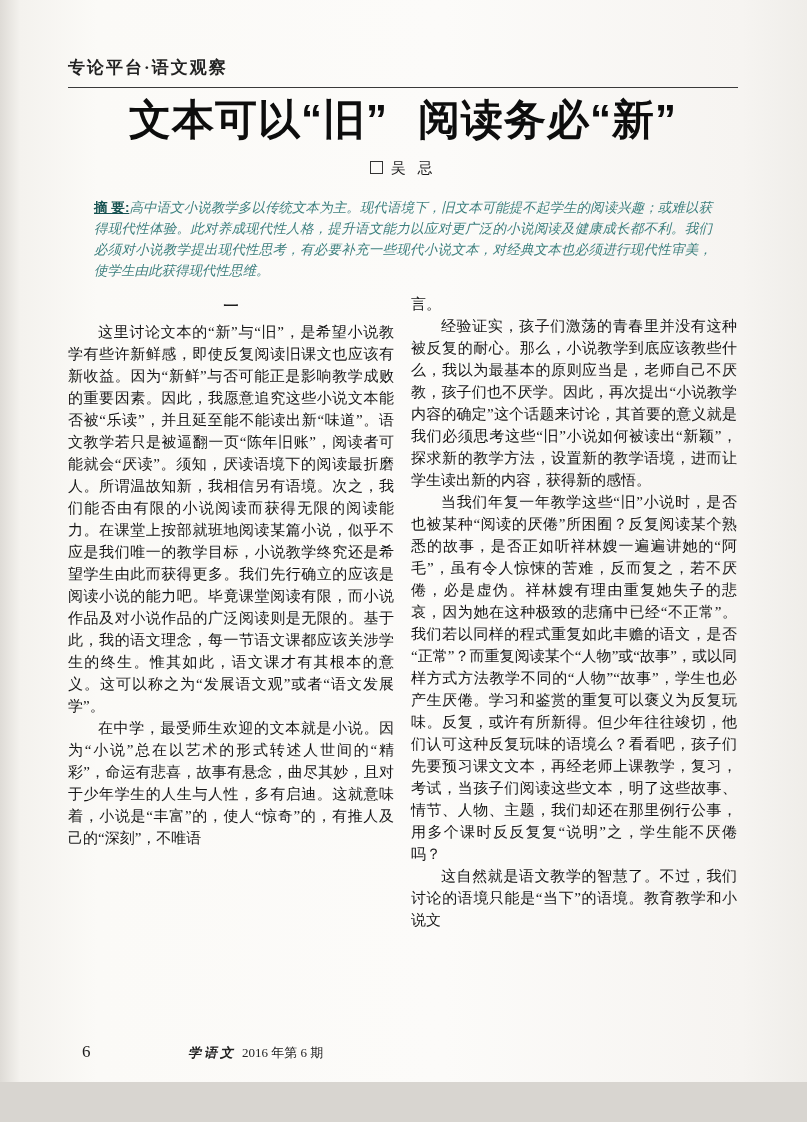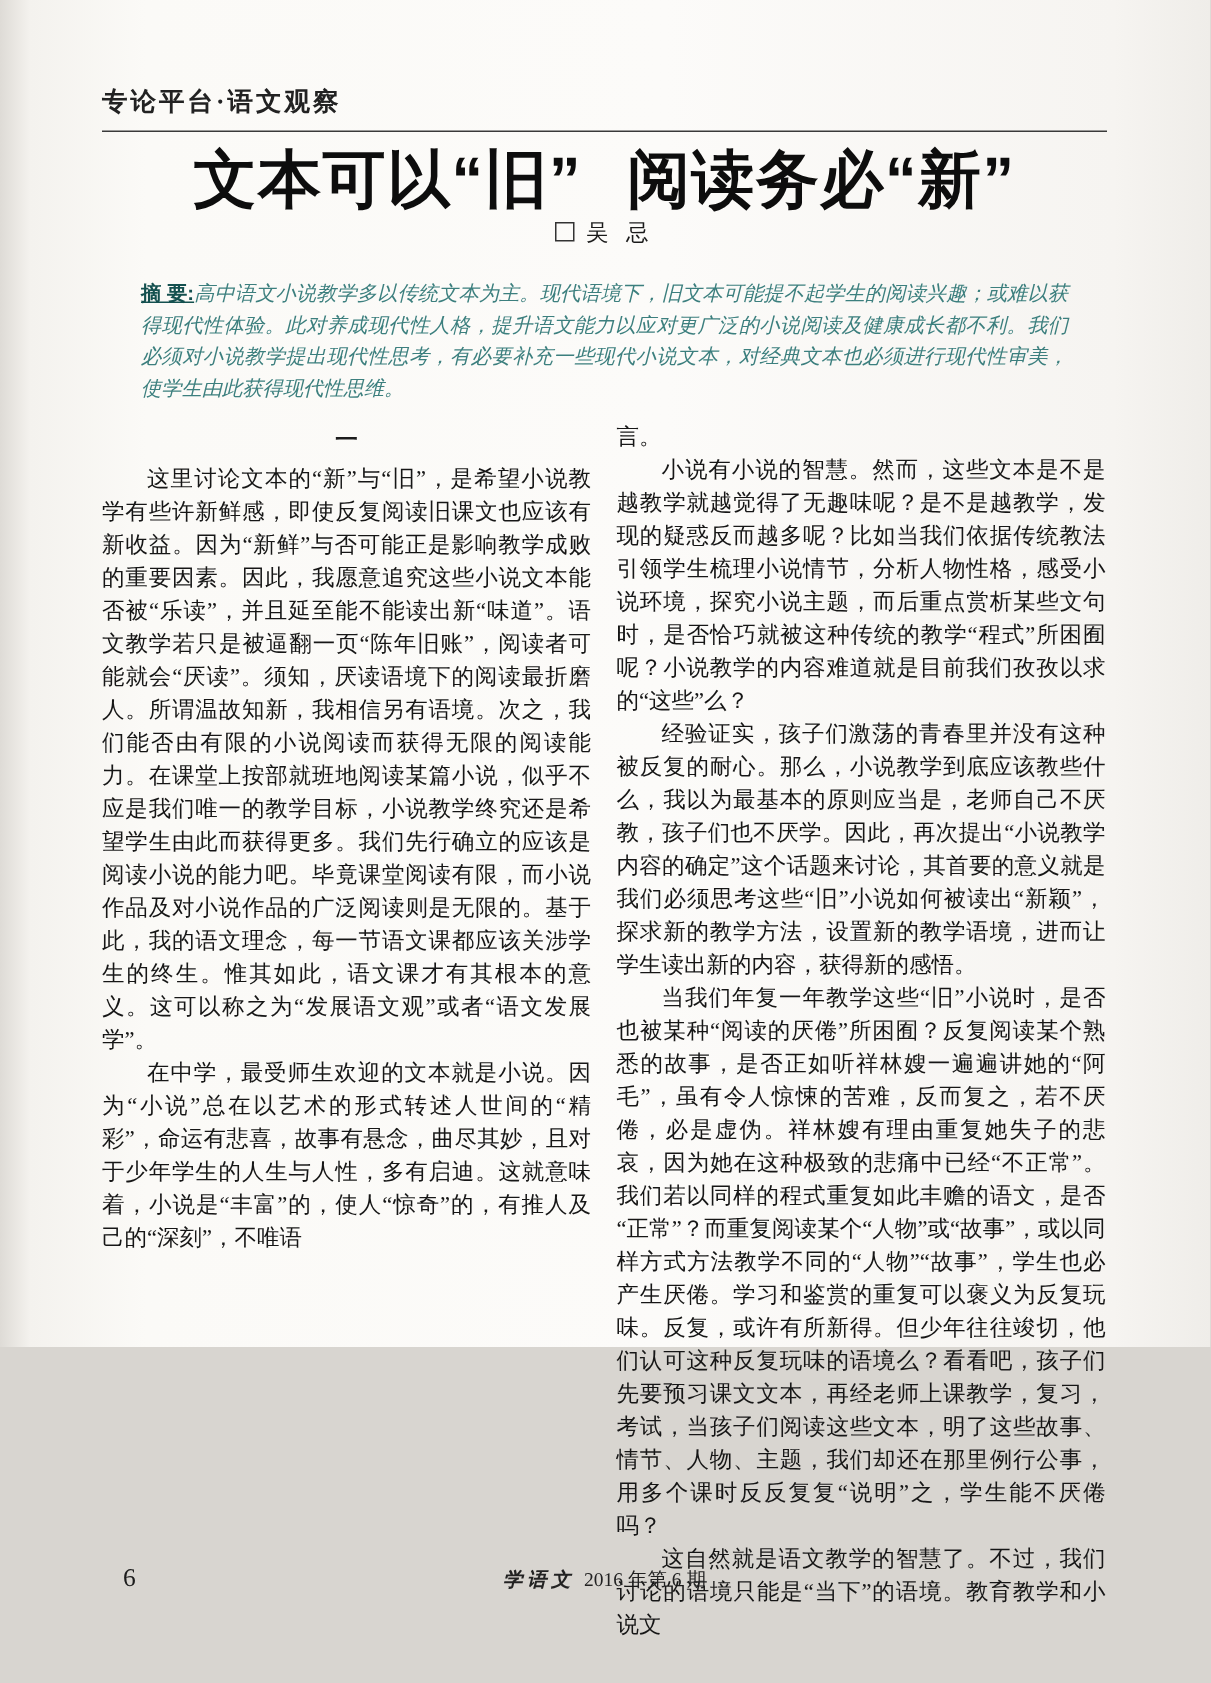--- a/index.html
+++ b/index.html
@@ -3,42 +3,42 @@
 <meta charset="utf-8">
 <style>
   html,body{margin:0;padding:0;}
   body{
     width:807px;height:1122px;overflow:hidden;
     background:#d8d5d0;
     font-family:"Liberation Serif","DejaVu Serif",serif;
     color:#1c1c1c;
   }
   .page{
-    position:relative;width:807px;height:898px;box-sizing:border-box;
+    position:relative;width:807px;height:1082px;box-sizing:border-box;
     padding:56px 69px 16px 68px;
     background:linear-gradient(to right,#dedbd6 0%,#f4f2ee 2.5%,#fbfaf7 12%,#fcfbf9 55%,#f6f4f1 92%,#efede9 100%);
   }
   
   .kicker{
     display:flex;align-items:baseline;
     font-size:17px;line-height:24px;letter-spacing:2px;
     padding-bottom:7px;border-bottom:1.4px solid #3a3a3a;
   }
   .kicker .k1{font-family:"Liberation Sans","DejaVu Sans",sans-serif;font-weight:600;color:#222;}
   .kicker .k2{font-weight:700;color:#222;}
   
   .title{
     margin-top:7px;text-align:center;
     font-family:"Liberation Sans","DejaVu Sans",sans-serif;
     font-weight:900;font-size:42px;line-height:50px;color:#0d0d0d;
     letter-spacing:1px;white-space:nowrap;
   }
   .title .t2{margin-left:30px;}
   
-  .author{text-align:center;font-size:15px;line-height:22px;color:#1a1a1a;letter-spacing:4px;}
+  .author{margin-top:12px;text-align:center;font-size:15px;line-height:22px;color:#1a1a1a;letter-spacing:4px;}
   .author .sq{
     display:inline-block;width:11px;height:11px;border:1.4px solid #333;
     margin-right:8px;vertical-align:-1px;
   }
   
   .abstract{margin-top:18px;padding:0 26px;font-size:13.5px;line-height:21px;text-align:justify;}
   .abstract .lbl{font-family:"Liberation Sans","DejaVu Sans",sans-serif;font-weight:700;color:#14504f;font-style:normal;text-decoration:underline;}
   .abstract .txt{font-style:italic;color:#3c7f7e;}
   .kwline{margin-top:1px;}
   
@@ -52,21 +52,21 @@
     margin:0;font-size:15px;line-height:22px;
     text-align:justify;color:#161616;
   }
   p.indent{text-indent:2em;}
   
   .footer{
     position:absolute;left:68px;right:69px;top:1042px;
     display:flex;align-items:baseline;
   }
   .footer .pageno{font-size:17px;width:120px;padding-left:14px;box-sizing:border-box;}
-  .footer .center{flex:1;text-align:center;font-size:13px;color:#222;}
+  .footer .center{flex:1;font-size:13px;color:#222;}
   .footer .center .jname{font-style:italic;font-weight:700;letter-spacing:3px;margin-right:6px;}
   .footer .spacer{width:120px;}
 </style>
 </head>
 <body>
 
 <div class="page">
 
   <div class="kicker">
     <span class="k1">专论平台</span>
@@ -86,21 +86,20 @@
   </div>
 
   <div class="columns">
     <div class="col">
       <div class="sec-head">一</div>
       <p class="para indent">这里讨论文本的“新”与“旧”，是希望小说教学有些许新鲜感，即使反复阅读旧课文也应该有新收益。因为“新鲜”与否可能正是影响教学成败的重要因素。因此，我愿意追究这些小说文本能否被“乐读”，并且延至能不能读出新“味道”。语文教学若只是被逼翻一页“陈年旧账”，阅读者可能就会“厌读”。须知，厌读语境下的阅读最折磨人。所谓温故知新，我相信另有语境。次之，我们能否由有限的小说阅读而获得无限的阅读能力。在课堂上按部就班地阅读某篇小说，似乎不应是我们唯一的教学目标，小说教学终究还是希望学生由此而获得更多。我们先行确立的应该是阅读小说的能力吧。毕竟课堂阅读有限，而小说作品及对小说作品的广泛阅读则是无限的。基于此，我的语文理念，每一节语文课都应该关涉学生的终生。惟其如此，语文课才有其根本的意义。这可以称之为“发展语文观”或者“语文发展学”。</p>
       <p class="para indent">在中学，最受师生欢迎的文本就是小说。因为“小说”总在以艺术的形式转述人世间的“精彩”，命运有悲喜，故事有悬念，曲尽其妙，且对于少年学生的人生与人性，多有启迪。这就意味着，小说是“丰富”的，使人“惊奇”的，有推人及己的“深刻”，不唯语</p>
     </div>
     <div class="col">
       <p class="para">言。</p>
-      <p class="para indent">小说有小说的智慧。然而，这些文本是不是越教学就越觉得了无趣味呢？是不是越教学，发现的疑惑反而越多呢？比如当我们依据传统教法引领学生梳理小说情节，分析人物性格，感受小说环境，探究小说主题，而后重点赏析某些文句时，是否恰巧就被这种传统的教学“程式”所困囿呢？小说教学的内容难道就是目前我们孜孜以求的“这些”么？</p>
       <p class="para indent">经验证实，孩子们激荡的青春里并没有这种被反复的耐心。那么，小说教学到底应该教些什么，我以为最基本的原则应当是，老师自己不厌教，孩子们也不厌学。因此，再次提出“小说教学内容的确定”这个话题来讨论，其首要的意义就是我们必须思考这些“旧”小说如何被读出“新颖”，探求新的教学方法，设置新的教学语境，进而让学生读出新的内容，获得新的感悟。</p>
       <p class="para indent">当我们年复一年教学这些“旧”小说时，是否也被某种“阅读的厌倦”所困囿？反复阅读某个熟悉的故事，是否正如听祥林嫂一遍遍讲她的“阿毛”，虽有令人惊悚的苦难，反而复之，若不厌倦，必是虚伪。祥林嫂有理由重复她失子的悲哀，因为她在这种极致的悲痛中已经“不正常”。我们若以同样的程式重复如此丰赡的语文，是否“正常”？而重复阅读某个“人物”或“故事”，或以同样方式方法教学不同的“人物”“故事”，学生也必产生厌倦。学习和鉴赏的重复可以褒义为反复玩味。反复，或许有所新得。但少年往往竣切，他们认可这种反复玩味的语境么？看看吧，孩子们先要预习课文文本，再经老师上课教学，复习，考试，当孩子们阅读这些文本，明了这些故事、情节、人物、主题，我们却还在那里例行公事，用多个课时反反复复“说明”之，学生能不厌倦吗？</p>
       <p class="para indent">这自然就是语文教学的智慧了。不过，我们讨论的语境只能是“当下”的语境。教育教学和小说文</p>
     </div>
   </div>
 
   <div class="footer">
     <span class="pageno">6</span>
     <span class="center">
       <span class="jname">学语文</span><span>2016 年第 6 期</span>

